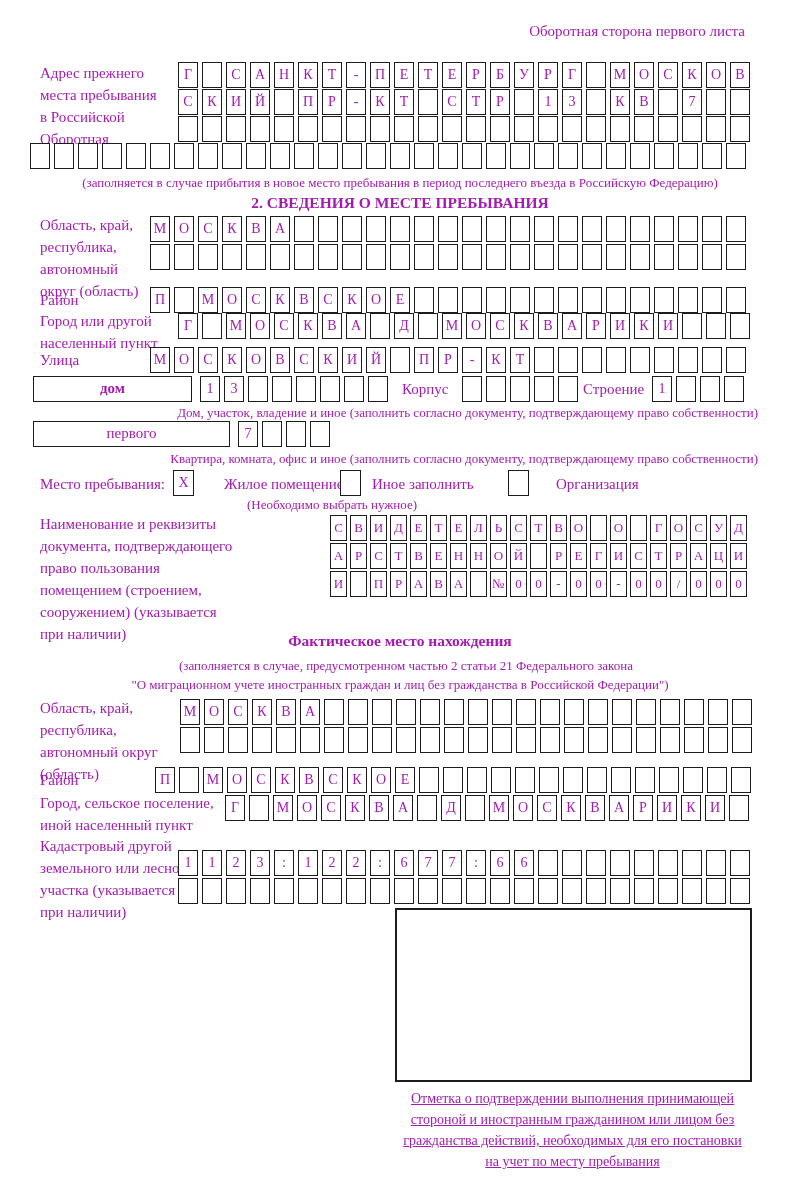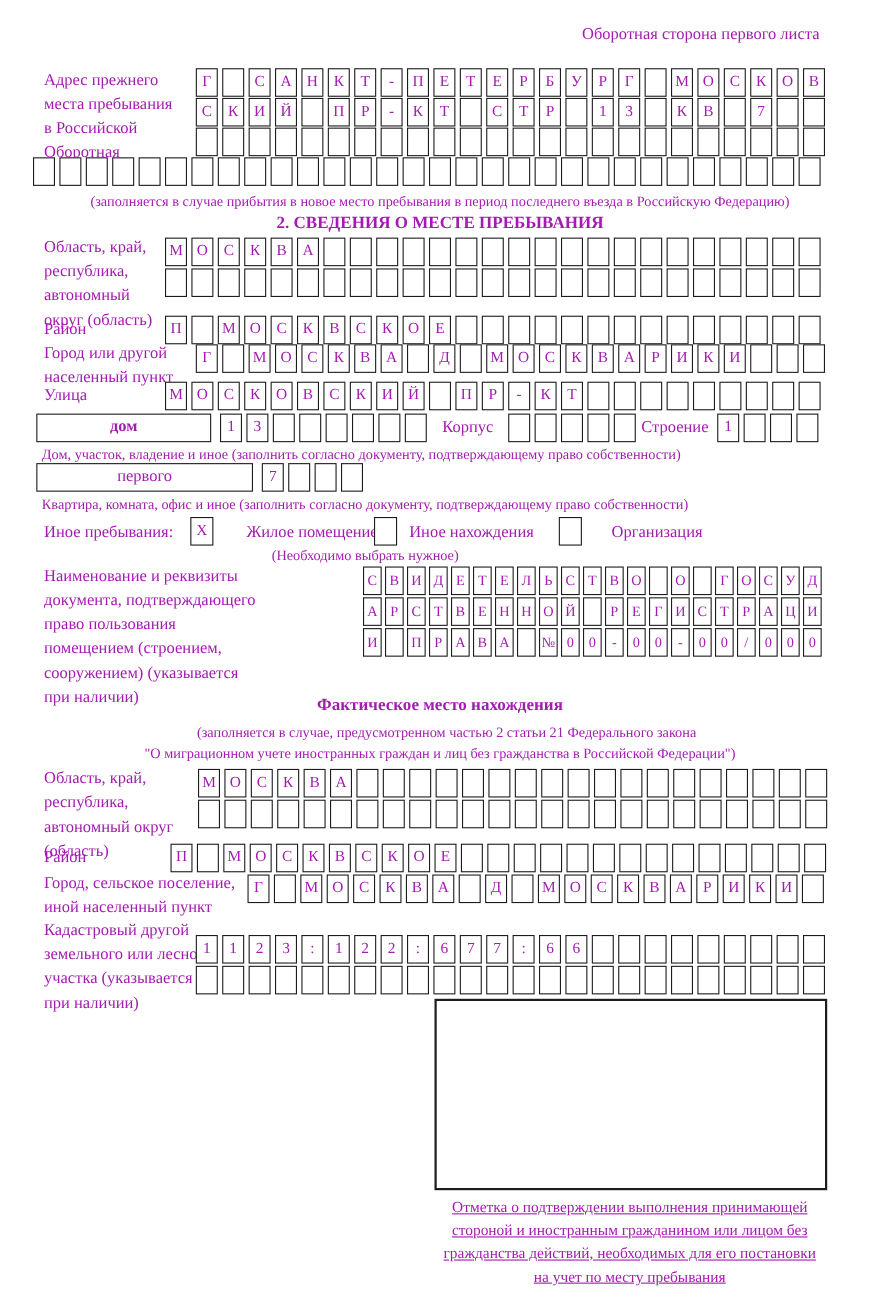--- a/index.html
+++ b/index.html
@@ -7,21 +7,21 @@
     position:relative;
     width:800px;height:1180px;
     margin:0 auto;
     background:#ffffff;
     font-family:"Liberation Serif", serif;
     color:#a21caf;
     overflow:hidden;
   }
   .abs{position:absolute;}
   .lbl{font-size:15px;line-height:22px;}
-  .cap{font-size:13px;line-height:18px;}
+  .cap{font-size:13px;line-height:18px;text-align:right;}
   .hdr{font-size:15.5px;font-weight:bold;text-align:center;width:100%;}
   .row{display:flex;gap:4px;}
   .cell{
     display:inline-block;box-sizing:border-box;
     width:20px;height:26px;
     border:1.5px solid #1c1c1c;background:#fff;
     font-size:14px;line-height:23px;text-align:center;
   }
   .row-sm{display:flex;gap:3px;}
   .row-sm .cell{width:17px;font-size:13px;}
@@ -343,25 +343,25 @@
 
   <div class="abs wbox" style="left:33px;top:421px;width:197px;"><span>первого</span></div>
   <div class="abs row" style="left:238px;top:421px;">
       <span class="cell">7</span>
       <span class="cell"></span>
       <span class="cell"></span>
       <span class="cell"></span>
     </div>
   <div class="abs cap" style="left:38px;top:450px;width:720px;">Квартира, комната, офис и иное (заполнить согласно документу, подтверждающему право собственности)</div>
 
-  <div class="abs lbl" style="left:40px;top:473px;">Иное пребывания:</div>
+  <div class="abs lbl" style="left:40px;top:473px;">Место пребывания:</div>
   <div class="abs chk" style="left:173px;top:470px;">X</div>
   <div class="abs lbl" style="left:204px;top:473px;margin-left:20px;">Жилое помещение</div>
   <div class="abs chk" style="left:340px;top:470px;"></div>
-  <div class="abs lbl" style="left:372px;top:473px;">Иное нахождения</div>
+  <div class="abs lbl" style="left:372px;top:473px;">Иное заполнить</div>
   <div class="abs chk" style="left:508px;top:470px;"></div>
   <div class="abs lbl" style="left:556px;top:473px;">Организация</div>
   <div class="abs cap center" style="left:182px;top:496px;width:300px;">(Необходимо выбрать нужное)</div>
 
   <div class="abs lbl" style="left:40px;top:513px;width:275px;">
       <div>Наименование и реквизиты</div>
       <div>документа, подтверждающего</div>
       <div>право пользования</div>
       <div>помещением (строением,</div>
       <div>сооружением) (указывается</div>

